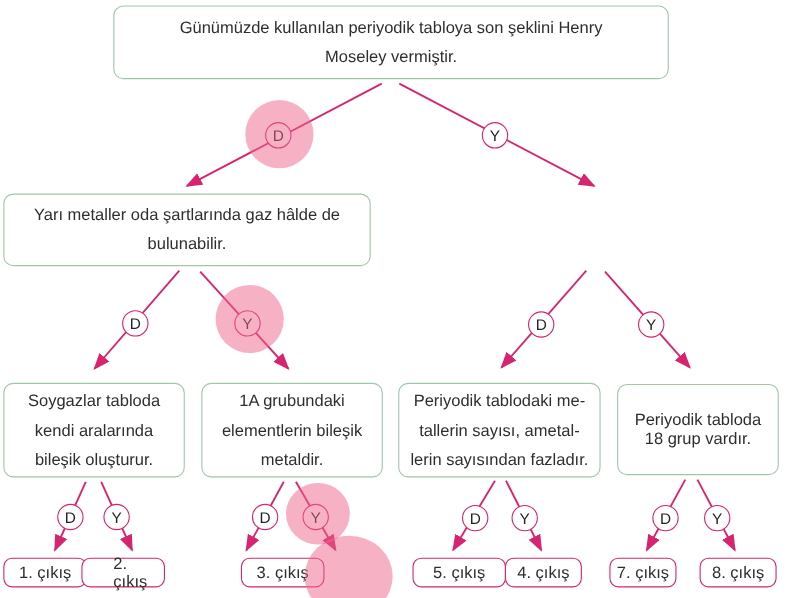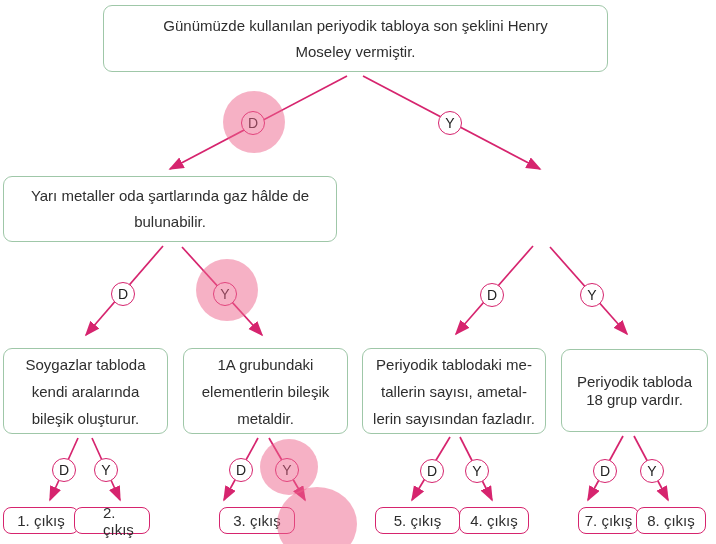--- a/index.html
+++ b/index.html
@@ -86,21 +86,21 @@
 lerin sayısından fazladır.</div>
 
   <div class="gbox" style="left:561px;top:349px;width:147px;height:83px;line-height:18px;">Periyodik tabloda
 18 grup vardır.</div>
 
   <div class="exit" style="left:3px;">1. çıkış</div>
   <div class="exit" style="left:74px;padding-left:28px;">2. çıkış</div>
   <div class="exit" style="left:187px;margin-left:32px;">3. çıkış</div>
   <div class="exit" style="left:375px;width:85px;">5. çıkış</div>
   <div class="exit" style="left:459px;width:70px;">4. çıkış</div>
-  <div class="exit" style="left:578px;width:61px;">7. çıkış</div>
+  <div class="exit" style="left:554px;width:61px;">7. çıkış</div>
   <div class="exit" style="left:636px;width:70px;">8. çıkış</div>
 
   <div class="node" style="left:253px;top:123px;">D</div>
   <div class="node" style="left:450px;top:123px;">Y</div>
   <div class="node" style="left:123px;top:294px;">D</div>
   <div class="node" style="left:225px;top:294px;">Y</div>
   <div class="node" style="left:492px;top:295px;">D</div>
   <div class="node" style="left:592px;top:295px;">Y</div>
   <div class="node" style="left:64px;top:470px;">D</div>
   <div class="node" style="left:106px;top:470px;">Y</div>

